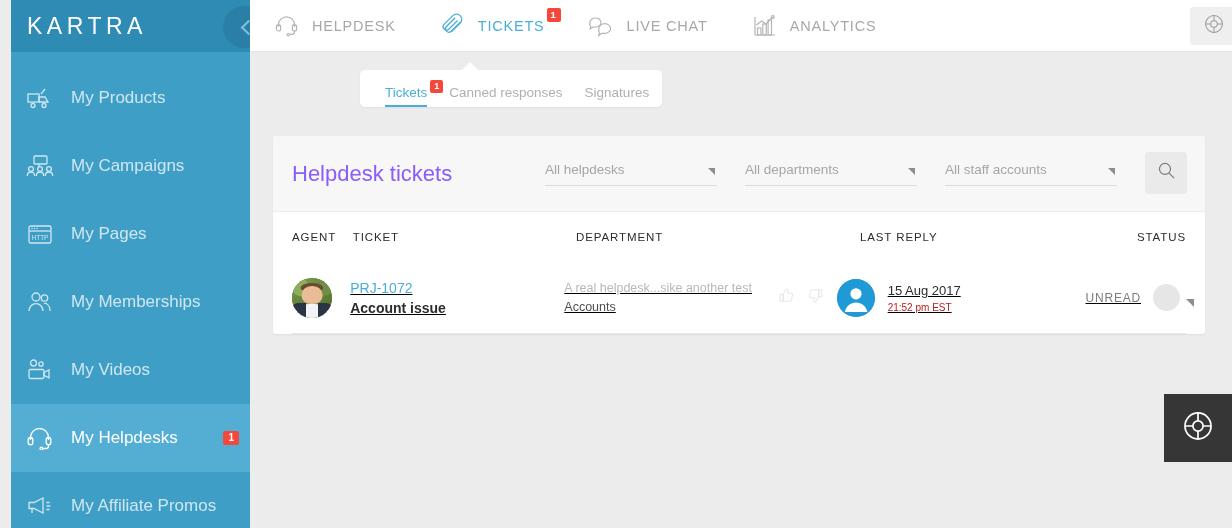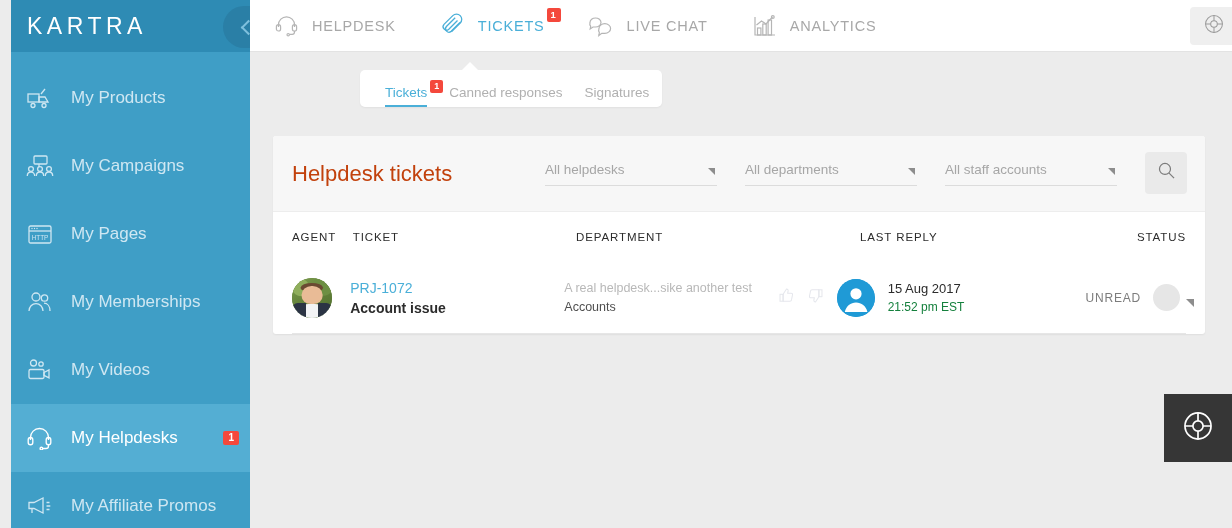--- a/index.html
+++ b/index.html
@@ -261,21 +261,21 @@
   }
   .card-head {
     background: #f7f7f7;
     height: 76px;
     display: flex; align-items: center;
     padding: 0 18px 0 19px;
     border-bottom: 1px solid #ededed;
   }
   .card-title {
     font-size: 22px;
-    color: #c2410c;
+    color: #8b5cf6;
     font-weight: 400;
     white-space: nowrap;
   }
   .filters {
     margin-left: auto;
     display: flex; align-items: center;
     gap: 28px;
   }
   .select {
     position: relative;
@@ -317,20 +317,21 @@
   .col-agent   { width: 62px; }
   .col-ticket  { width: 228px; }
   .col-dept    { width: 290px; }
   .col-reply   { width: 265px; }
   .col-status  { width: 68px; text-align: right; }
 
   .trow {
     display: flex; align-items: center;
     height: 72px;
     border-bottom: 1px solid #e6e6e6;
+    text-decoration: underline;
   }
   .row-avatar {
     width: 40px; height: 40px;
     border-radius: 50%;
     overflow: hidden;
     position: relative;
     background: #5f7d3c;
   }
   .ticket-id {
     color: #4aafd8;
@@ -362,21 +363,21 @@
   .reply-avatar {
     width: 38px; height: 38px;
     border-radius: 50%;
     background: #1f9ad6;
     display: flex; align-items: flex-end; justify-content: center;
     overflow: hidden;
     margin-right: 13px;
     flex: 0 0 38px;
   }
   .reply-date { color: #2c2c2c; font-size: 13px; margin-bottom: 4px; }
-  .reply-time { color: #15803d; font-size: 12px; }
+  .reply-time { color: #b91c1c; font-size: 10px; }
 
   .status-cell {
     margin-left: auto;
     display: flex; align-items: center;
     gap: 12px;
     position: relative;
     padding-right: 6px;
   }
   .status-text {
     font-size: 12px;

